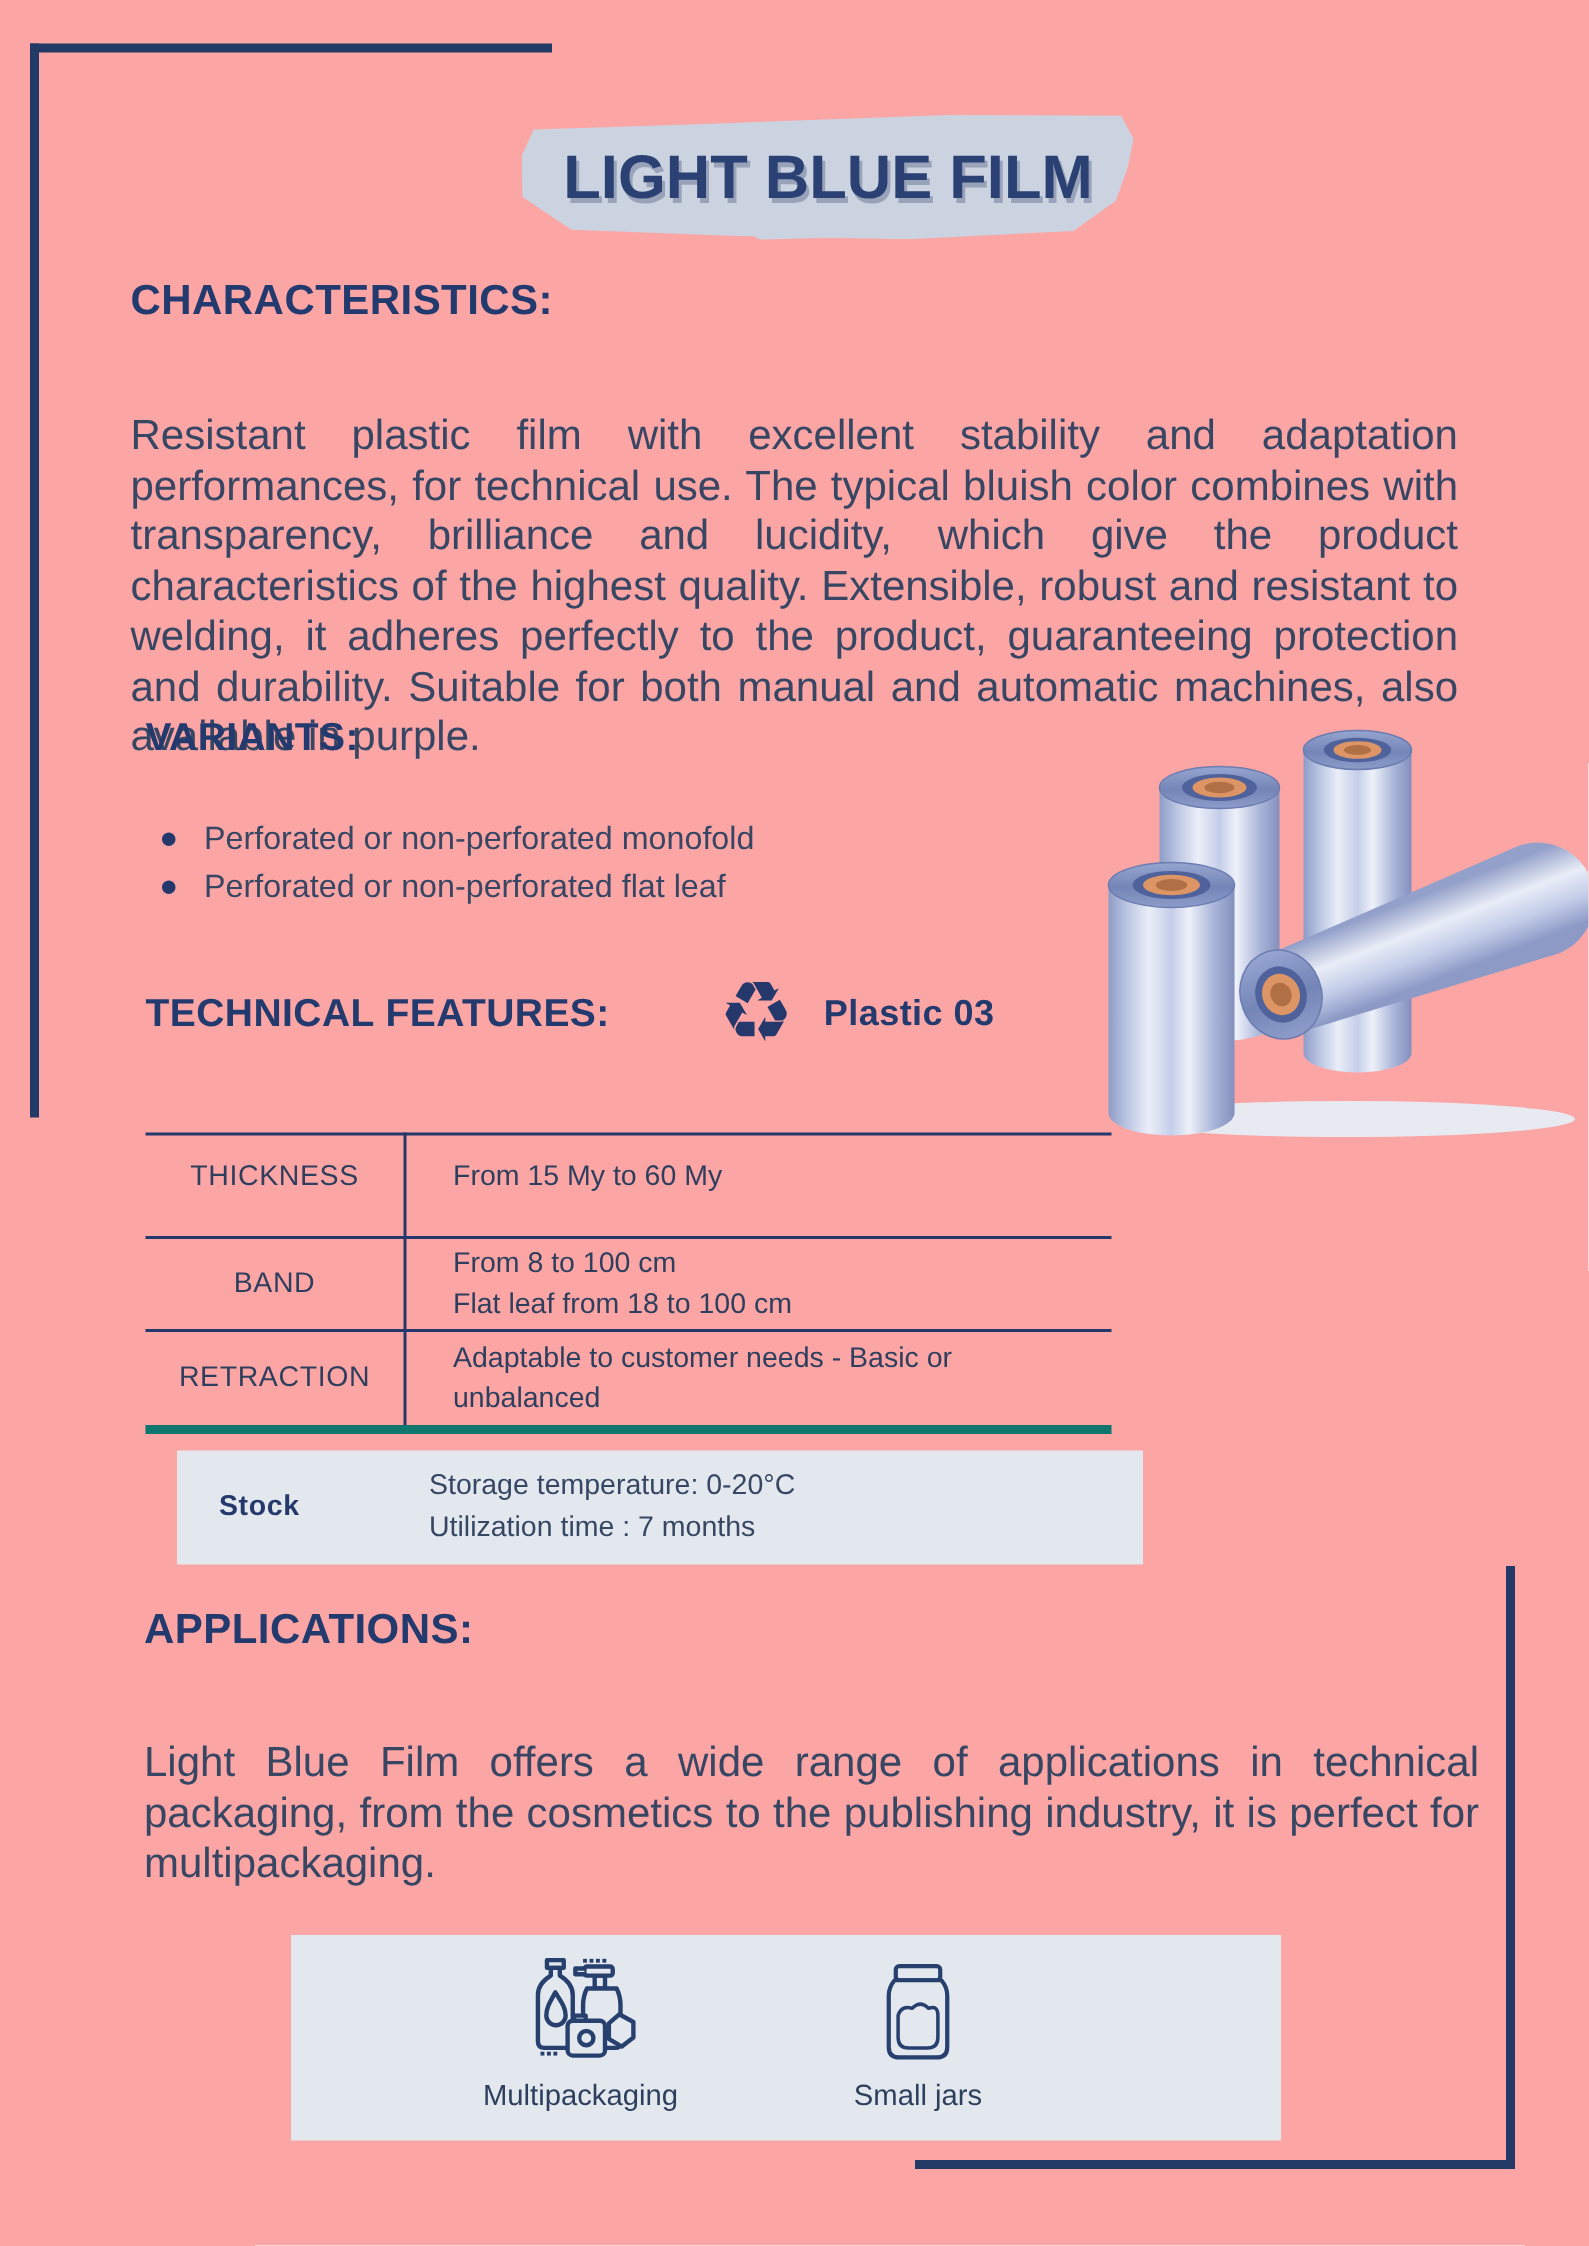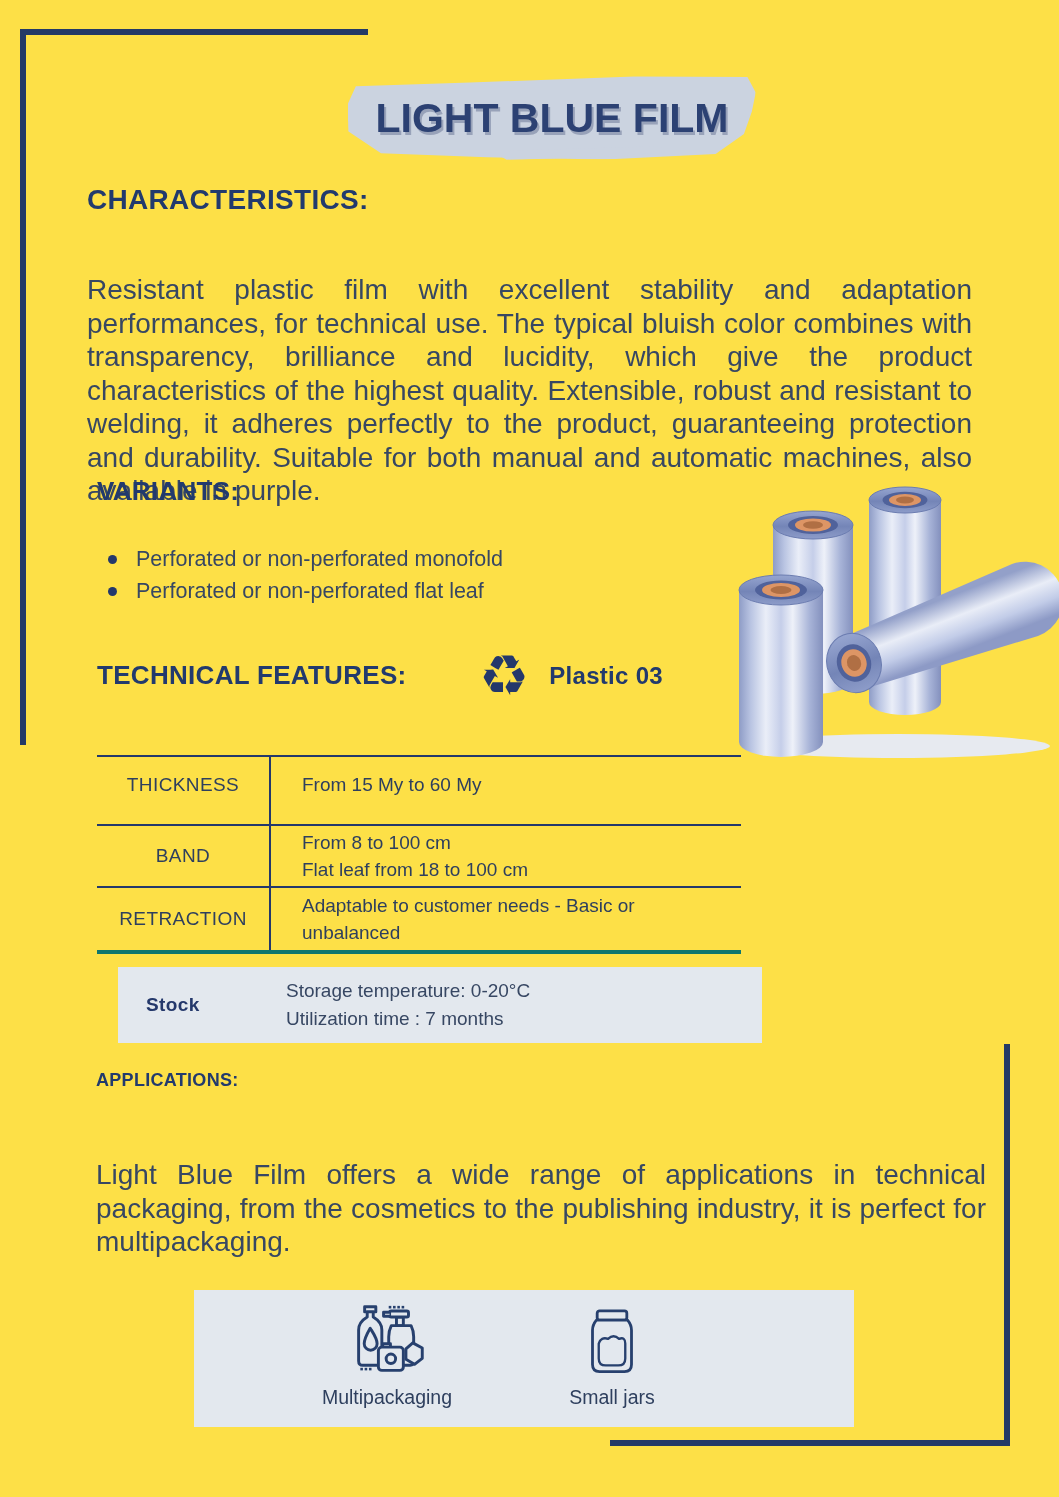--- a/index.html
+++ b/index.html
@@ -1,17 +1,17 @@
 <!DOCTYPE html>
 <html><head>
 <meta charset="utf-8">
 <style>
   html,body { margin:0; padding:0; background:#ffffff; }
   .page {
-    position:relative; width:1059px; height:1497px; background:#fde047;
+    position:relative; width:1059px; height:1497px; background:#fca5a5;
     font-family:"Liberation Sans", sans-serif; color:#374763; overflow:hidden;
   }
   
   .corner { position:absolute; background:#243a66; }
   .tl-h { left:20px; top:29px; width:348px; height:6px; }
   .tl-v { left:20px; top:29px; width:6px;  height:716px; }
   .br-h { left:610px; top:1440px; width:400px; height:6px; }
   .br-v { left:1004px; top:1044px; width:6px; height:402px; }
 
   
@@ -29,21 +29,21 @@
   .page-title {
     position:relative; width:100%; height:86px; line-height:88px; text-align:center;
     font-size:41px; font-weight:bold; color:#2c4173; letter-spacing:0px;
     text-shadow:2px 3px 0 rgba(36,51,96,0.30); white-space:nowrap;
   }
 
   .section-heading { position:absolute; font-weight:bold; color:#223a6d; letter-spacing:0.3px; }
   .h-characteristics { left:87px;  top:184px;  font-size:28px; }
   .h-variants        { left:97px;  top:476px;  font-size:26px; }
   .h-technical       { left:97px;  top:660px;  font-size:26px; }
-  .h-applications    { left:96px;  top:1070px; font-size:18px; }
+  .h-applications    { left:96px;  top:1070px; font-size:28px; }
 
   .body-text {
     position:absolute; text-align:justify; color:#374763;
     font-size:28px; line-height:33.5px;margin-top:20px;
   }
   .characteristics-body { left:87px; top:253px; width:885px; }
   .applications-body    { left:96px; top:1138px; width:890px; }
 
   
   .bullet-list { position:absolute; left:108px; top:543px; }
@@ -55,21 +55,21 @@
   .recycle-glyph {
     font-family:"DejaVu Sans", sans-serif; font-size:56px; line-height:60px;
     color:#24386b; margin-right:20px;
   }
   .plastic-label { font-size:24px; font-weight:bold; color:#223a6d; letter-spacing:0.3px; }
 
   
   .rolls { position:absolute; left:728px; top:440px; width:332px; height:322px; }
 
   
-  .spec-table { position:absolute; left:97px; top:755px; width:644px; border-bottom:4px solid #0f766e; }
+  .spec-table { position:absolute; left:97px; top:755px; width:644px; border-bottom:6px solid #0f766e; }
   .spec-row { display:grid; grid-template-columns:172px 1fr; border-top:2px solid #24386b; }
   .row-thickness  { height:55px; }
   .row-band       { height:60px;margin-top:12px; }
   .row-retraction { height:62px; }
   .spec-label {
     display:flex; align-items:center; justify-content:center;
     font-size:19px; color:#2e3f5e; letter-spacing:0.4px;
   }
   .spec-value {
     display:flex; flex-direction:column; justify-content:center;

